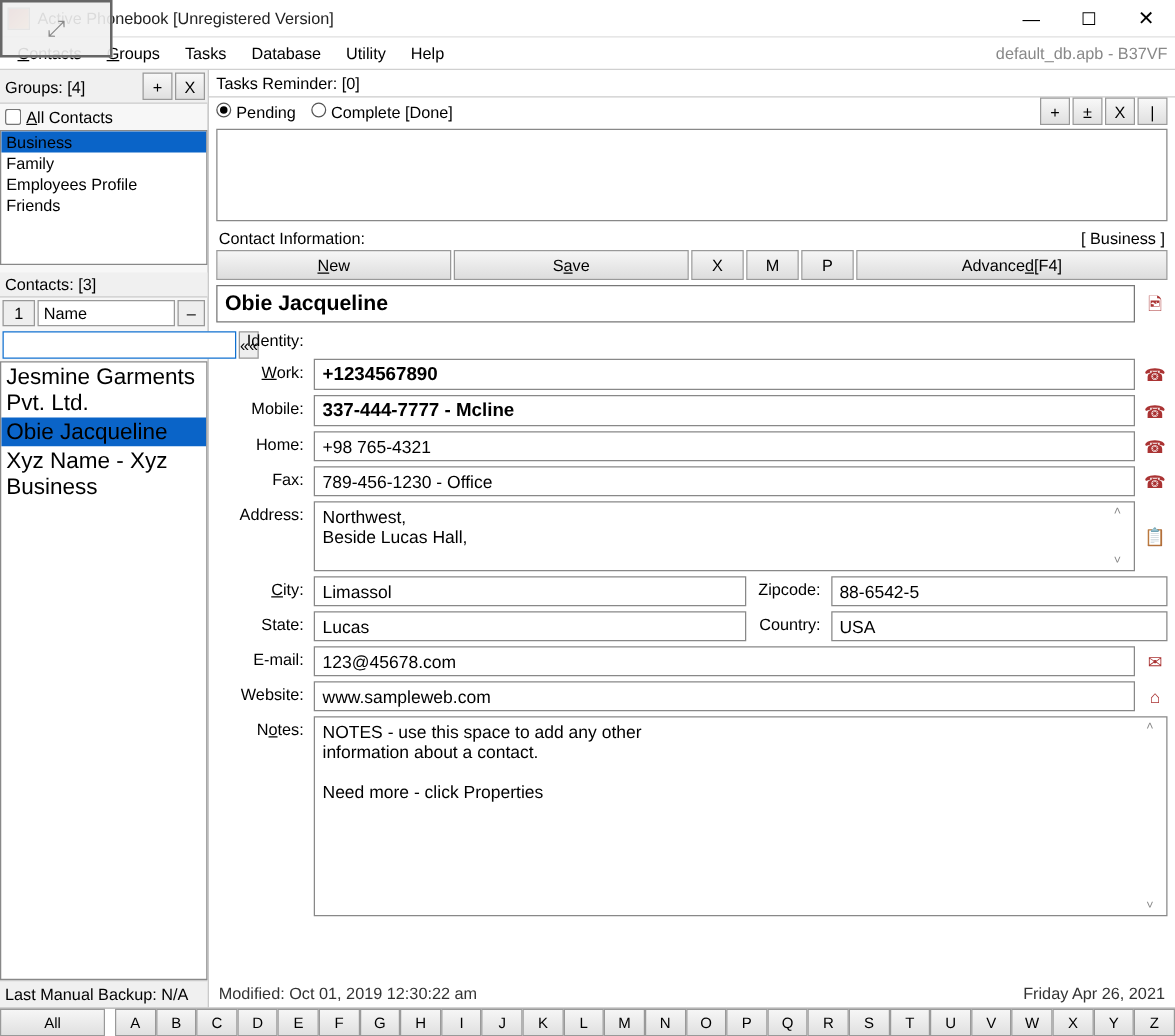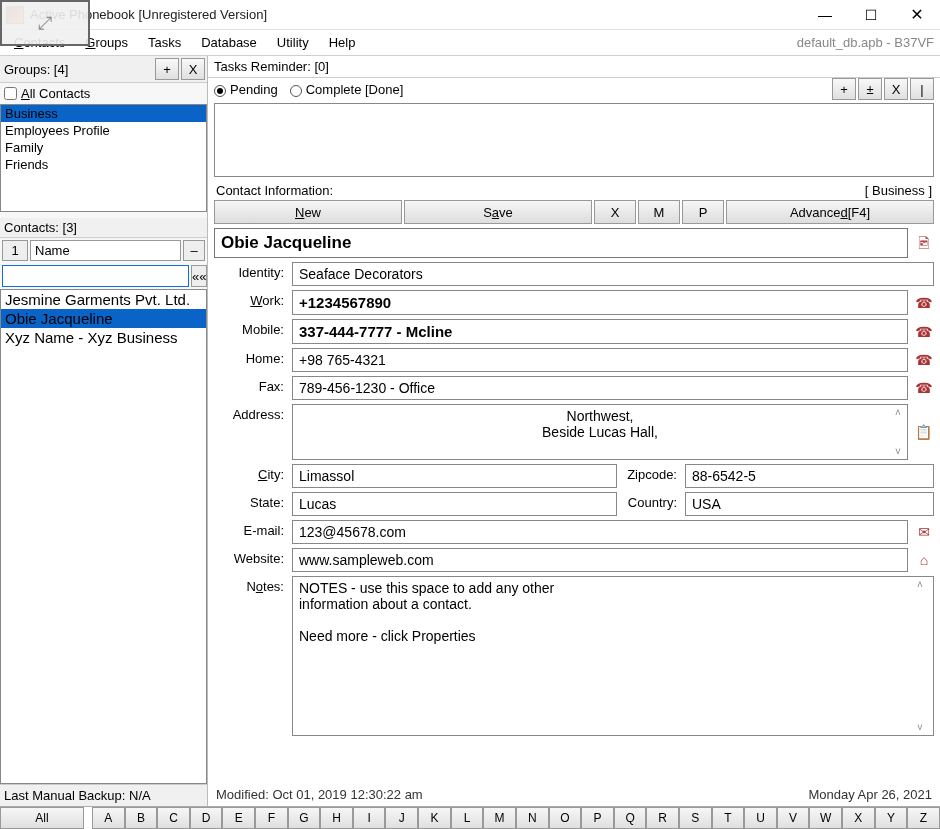--- a/index.html
+++ b/index.html
@@ -54,21 +54,21 @@
   right: 6px;
   color: #888;
   font-size: 13px;
 }
 .body-row {
   flex: 1;
   display: flex;
   overflow: hidden;
 }
 .left-col {
-  width: 208px;
+  width: 167px;
   display: flex;
   flex-direction: column;
   border-right: 1px solid #bbb;
   background: #f7f7f7;
 }
 .panel-hdr {
   display: flex;
   align-items: center;
   justify-content: space-between;
   padding: 2px 2px 2px 4px;
@@ -82,55 +82,55 @@
   border: 1px solid #999;
   background: linear-gradient(#f8f8f8,#e0e0e0);
   display: flex; align-items: center; justify-content: center;
   font-size: 13px; cursor: default;
 }
 .allc { display:flex; align-items:center; gap:4px; padding:3px 4px; }
 .allc input { margin:0; }
 .groups-list { background:#fff; border:1px solid #888; height:108px; overflow:auto; font-size:13px; }
 .groups-list div { padding:1px 4px; cursor:default; }
 .sel { background:#0a64c8; color:#000000; }
-.contacts-list { flex:1; background:#fff; border:1px solid #888; overflow:auto; font-size:15px; }
+.contacts-list { flex:1; background:#fff; border:1px solid #888; overflow:auto; font-size:18px; }
 .contacts-list div { padding:1px 4px; cursor:default; }
 .name-row { display:flex; align-items:stretch; padding:2px; gap:2px; }
 .name-row .id { width:26px; border:1px solid #999; background:#eee; display:flex; align-items:center; justify-content:center; }
 .name-row .nm { flex:1; border:1px solid #999; padding:2px 4px; background:#fff; }
 .name-row .dash { width:22px; border:1px solid #999; background:#eee; display:flex; align-items:center; justify-content:center; }
 .search-row { display:flex; padding:2px; gap:2px; }
 .search-row input { flex:1; border:1px solid #1070d0; padding:2px 4px; height:22px; }
 .search-row .go { width:30px; border:1px solid #999; background:#eee; display:flex; align-items:center; justify-content:center; }
 .backup-row { padding:3px 4px; border-top:1px solid #ccc; font-size:13px; background:#f0f0f0; }
 
 .right-col { flex:1; display:flex; flex-direction:column; overflow:hidden; }
 .tasks-hdr { display:flex; align-items:center; padding:3px 6px; gap:12px; border-bottom:1px solid #ccc; }
-.radio { display:flex; align-items:flex-end; gap:4px; }
+.radio { display:flex; align-items:flex-start; gap:4px; }
 .radio .rb { width:12px; height:12px; border:1px solid #555; border-radius:50%; display:flex; align-items:center; justify-content:center; }
 .radio .rb.on::after { content:""; width:6px; height:6px; background:#000; border-radius:50%; }
 .tasks-btns { margin-left:auto; display:flex; gap:2px; }
 .tasks-box { height:74px; border:1px solid #888; background:#fff; margin:0 6px 4px 6px; }
 
 .ci-hdr { display:flex; justify-content:space-between; padding:2px 8px; font-size:13px; }
 .ci-toolbar { display:flex; gap:2px; padding:0 6px 4px 6px; }
 .tb-btn { border:1px solid #999; background:linear-gradient(#f6f6f6,#ddd); height:24px; display:flex; align-items:center; justify-content:center; cursor:default; }
 .tb-wide1 { flex:0 0 188px; }
 .tb-wide2 { flex:0 0 188px; }
 .tb-sm { flex:0 0 42px; }
 .tb-adv { flex:1; }
 
 .form-area { flex:1; overflow:auto; padding:0 6px; position:relative; }
 .name-big { border:1px solid #777; background:#fff; padding:4px 6px; font-size:17px; font-weight:bold; margin-bottom:4px; }
 .frow { display:flex; align-items:stretch; margin-bottom:4px; gap:6px; }
 .frow .lbl { width:72px; text-align:right; padding:3px 2px; font-size:13px; }
 .frow .lbl u { text-decoration:underline; }
 .fld { flex:1; border:1px solid #888; background:#fff; padding:3px 6px; font-size:14px; min-height:22px; }
 .fld.bold { font-weight:bold; font-size:15px; }
-.fld.tall { min-height:48px; white-space:pre-line; position:relative;text-align:center; }
+.fld.tall { min-height:48px; white-space:pre-line; position:relative; }
 .fld.notes { min-height:160px; white-space:pre-line; position:relative; }
 .scrollhint { position:absolute; right:2px; top:2px; bottom:2px; width:14px; display:flex; flex-direction:column; justify-content:space-between; color:#888; font-size:10px; }
 .side-ico { width:20px; display:flex; align-items:center; justify-content:center; color:#a33; font-size:14px; }
 .twocol { display:flex; flex:1; gap:6px; }
 .twocol .sub { display:flex; align-items:stretch; flex:1; gap:6px; }
 .twocol .sub .lbl2 { width:56px; text-align:right; padding:3px 2px; font-size:13px; }
 .modified-row { padding:4px 8px; font-size:13px; color:#333; display:flex; }
 .alpha-row { display:flex; border-top:1px solid #aaa; }
 .alpha-row div { flex:1; border:1px solid #999; background:linear-gradient(#f6f6f6,#e0e0e0); height:22px; display:flex; align-items:center; justify-content:center; font-size:12px; cursor:default; }
 .alpha-row .all { flex:0 0 84px; }
@@ -178,22 +178,22 @@
         <div class="sq-btn">+</div>
         <div class="sq-btn">X</div>
       </div>
     </div>
     <div class="allc">
       <input type="checkbox" style="">
       <span><u>A</u>ll Contacts</span>
     </div>
     <div class="groups-list">
       <div class="sel">Business</div>
+      <div>Family</div>
       <div>Employees Profile</div>
-      <div>Family</div>
       <div>Friends</div>
     </div>
 
     <div class="panel-hdr" style="margin-top:6px;">
       <span>Contacts: [3]</span>
     </div>
     <div class="name-row">
       <div class="id">1</div>
       <div class="nm">Name</div>
       <div class="dash">–</div>
@@ -246,21 +246,20 @@
     </div>
 
     <div class="form-area">
       <div style="display:flex; gap:6px; align-items:stretch;">
         <div class="name-big" style="flex:1;">Obie Jacqueline</div>
         <div class="side-ico">🖻</div>
       </div>
 
       <div class="frow">
         <div class="lbl">Identity:</div>
-        <div class="fld">Seaface Decorators</div>
       </div>
       <div class="frow">
         <div class="lbl"><u>W</u>ork:</div>
         <div class="fld bold">+1234567890</div>
         <div class="side-ico">☎</div>
       </div>
       <div class="frow">
         <div class="lbl">Mobile:</div>
         <div class="fld bold">337-444-7777 - Mcline</div>
         <div class="side-ico">☎</div>
@@ -320,21 +319,21 @@
 
 Need more - click Properties</span>
           <div class="scrollhint"><span>˄</span><span>˅</span></div>
         </div>
       </div>
     </div>
 
     <div class="modified-row">
       <span>Modified:</span>&nbsp;
       <span>Oct 01, 2019 12:30:22 am</span>
-      <span style="margin-left:auto;">Monday Apr 26, 2021</span>
+      <span style="margin-left:auto;">Friday Apr 26, 2021</span>
     </div>
   </div>
 </div>
 
 <div class="alpha-row">
   <div class="all">All</div>
   <div class="gap"></div>
   <div>A</div>
   <div>B</div>
   <div>C</div>

